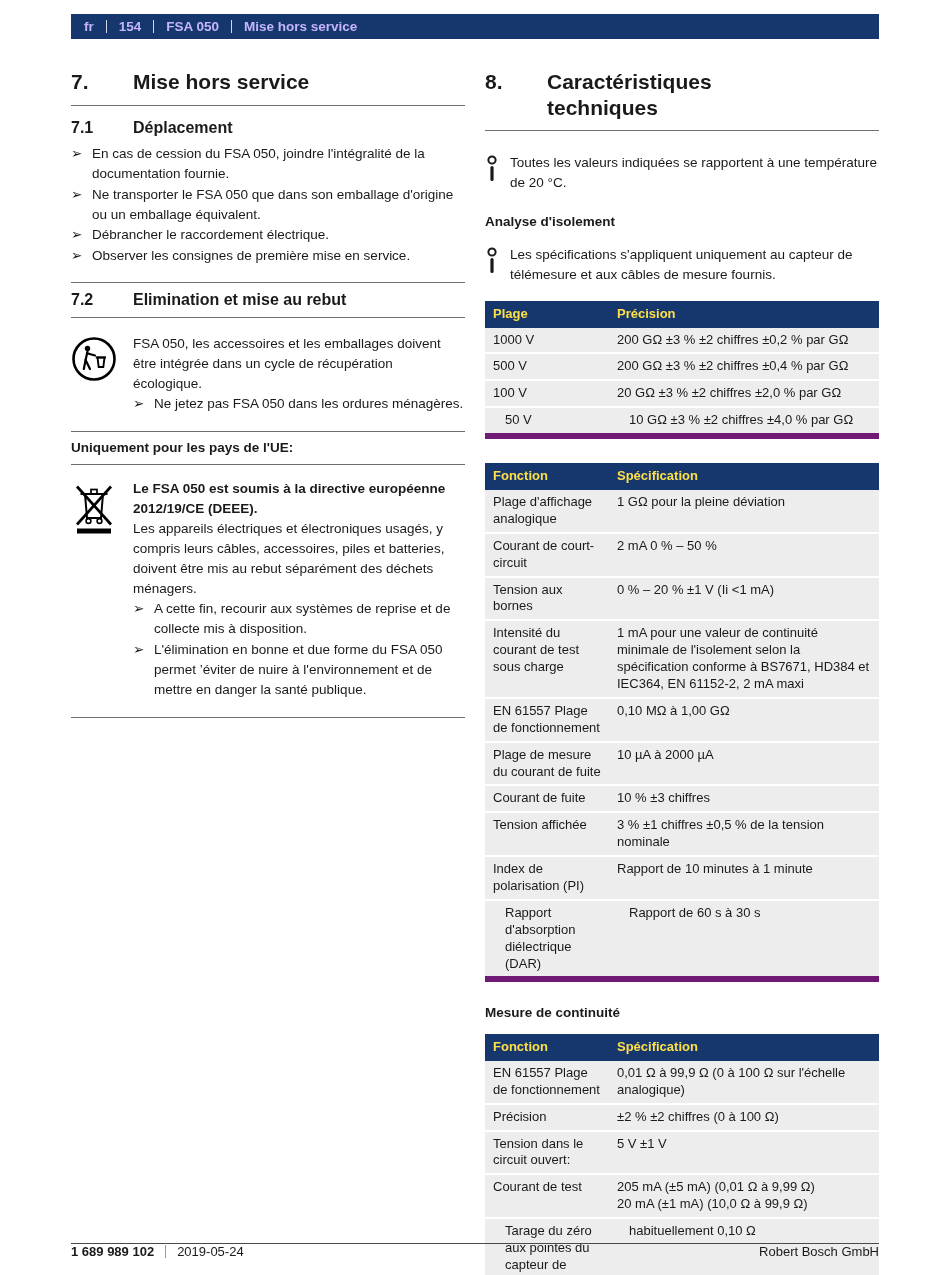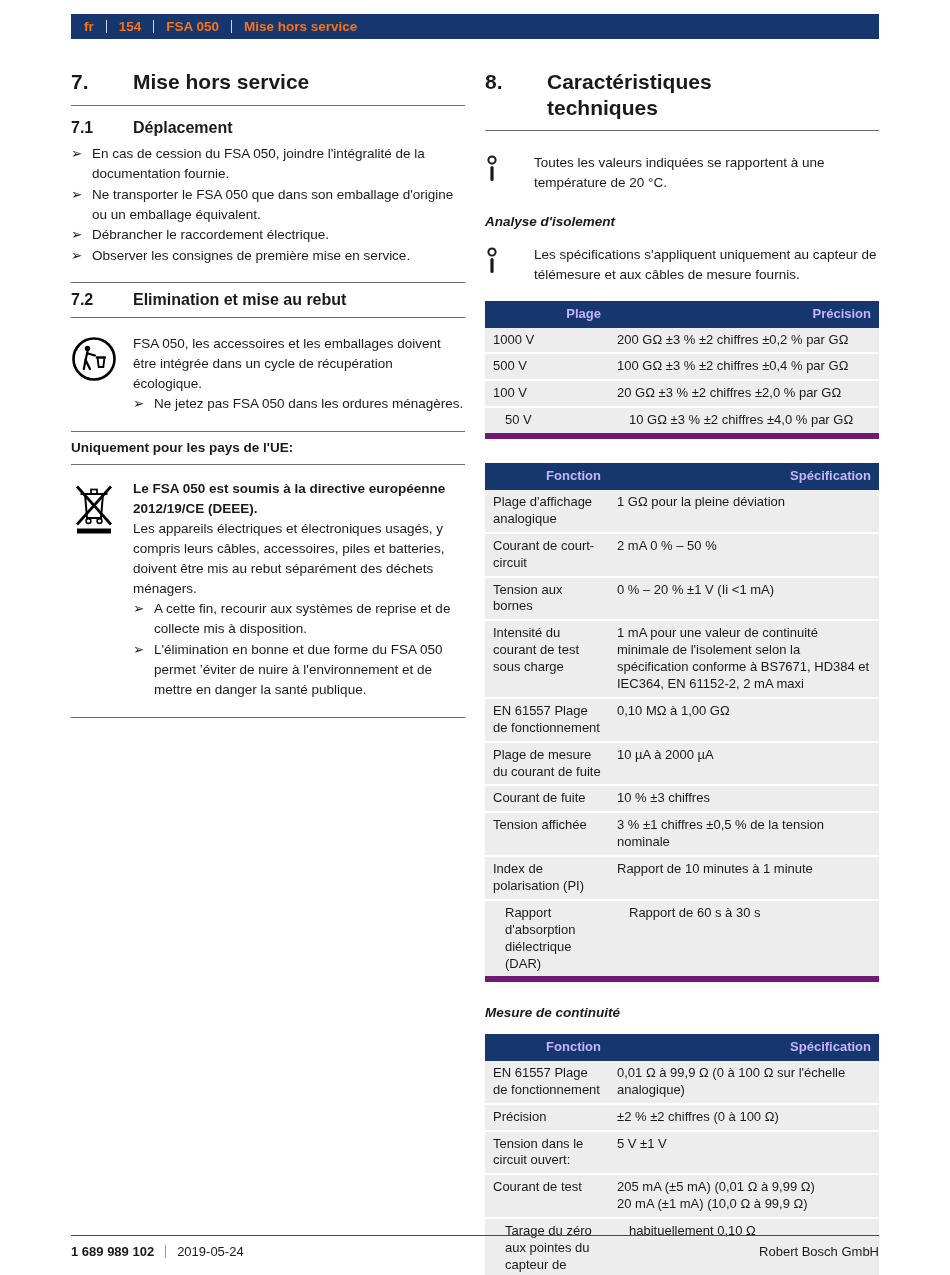--- a/index.html
+++ b/index.html
@@ -2,21 +2,21 @@
 <html><head>
 <meta charset="utf-8">
 <style>
   * { margin:0; padding:0; box-sizing:border-box; }
   html,body { background:#ffffff; }
   body { font-family:"Liberation Sans","DejaVu Sans",sans-serif; color:#1a1a1a; }
   .page { position:relative; width:950px; height:1275px; background:#fff; overflow:hidden; }
   .content { padding:14px 71px 0 71px; }
 
   
-  .topbar { height:25px; background:#16366e; color:#f97316; display:flex; align-items:center;
+  .topbar { height:25px; background:#16366e; color:#c4b5fd; display:flex; align-items:center;
             font-size:13.5px; font-weight:bold; padding:0 13px; }
   .tb-sep { width:1px; height:13px; background:#cfd6e4; margin:0 12px; }
 
   
   .columns { display:flex; gap:20px; margin-top:30px; }
   .col { width:394px; }
 
   
   .h1block { display:flex; padding-bottom:10px; border-bottom:1px solid #6f6f6f; }
   .h1block .num { width:62px; flex:none; font-size:21px; font-weight:bold; line-height:1.22; }
@@ -34,38 +34,38 @@
   .boldline { font-weight:bold; }
 
   
   .iblock { display:flex; }
   .iblock .icell { width:62px; flex:none; padding-top:2px; }
   .iblock .itext { flex:1; font-size:13.5px; line-height:1.48; }
 
   .euline { font-size:13.5px; font-weight:bold; line-height:1.45; padding:6px 0; }
 
   
-  .note { display:flex; font-size:13.5px; line-height:1.48;gap:24px; }
+  .note { display:flex; font-size:13.5px; line-height:1.48; }
   .note .nicon { width:25px; flex:none; padding-top:2px; }
   .note .ntext { flex:1; }
 
-  .subhead { font-size:13.5px; font-weight:bold; line-height:1.3;font-style:italic; }
+  .subhead { font-size:13.5px; font-weight:bold; line-height:1.3; }
 
   
   table.spec { width:100%; border-collapse:collapse; font-size:13px; line-height:1.3; table-layout:fixed; }
-  table.spec th { background:#16366e; color:#c4b5fd; text-align:right; font-weight:bold;
+  table.spec th { background:#16366e; color:#fde047; text-align:left; font-weight:bold;
                   padding:5px 8px; vertical-align:top; }
   table.spec th.c1, table.spec td.c1 { width:124px; }
   table.spec td { background:#ededed; vertical-align:top; padding:4px 8px; border-bottom:2px solid #ffffff; }
   table.spec tr:last-child td { border-bottom:6px solid #701a75;padding-left:20px; }
   table.spec td.val { white-space:pre-line; }
 
   
   .footer { position:absolute; left:71px; right:71px; bottom:16px; border-top:1px solid #4a4a4a;
-            padding-top:8px; display:flex; justify-content:space-between; align-items:center; font-size:13px; }
+            padding-top:0; display:flex; justify-content:space-between; align-items:center; font-size:13px; }
   .f-left { display:flex; align-items:center; gap:11px; }
   .f-doc { font-weight:bold; }
   .f-sep { width:1px; height:13px; background:#9a9a9a; }
 
   
   .mt6{margin-top:6px}.mt12{margin-top:12px}
   .mt14{margin-top:14px}.mt16{margin-top:16px}.mt20{margin-top:20px}
   .mt22{margin-top:22px}.mt24{margin-top:24px}
   .pv7{padding:7px 0}
 </style>
@@ -223,21 +223,21 @@
               <th>Précision</th>
             </tr>
           </thead>
           <tbody>
             <tr>
               <td class="c1">1000 V</td>
               <td class="val">200 GΩ ±3 % ±2 chiffres ±0,2 % par GΩ</td>
             </tr>
             <tr>
               <td class="c1">500 V</td>
-              <td class="val">100 GΩ ±3 % ±2 chiffres ±0,4 % par GΩ</td>
+              <td class="val">200 GΩ ±3 % ±2 chiffres ±0,4 % par GΩ</td>
             </tr>
             <tr>
               <td class="c1">100 V</td>
               <td class="val">20 GΩ ±3 % ±2 chiffres ±2,0 % par GΩ</td>
             </tr>
             <tr>
               <td class="c1">50 V</td>
               <td class="val">10 GΩ ±3 % ±2 chiffres ±4,0 % par GΩ</td>
             </tr>
           </tbody>

